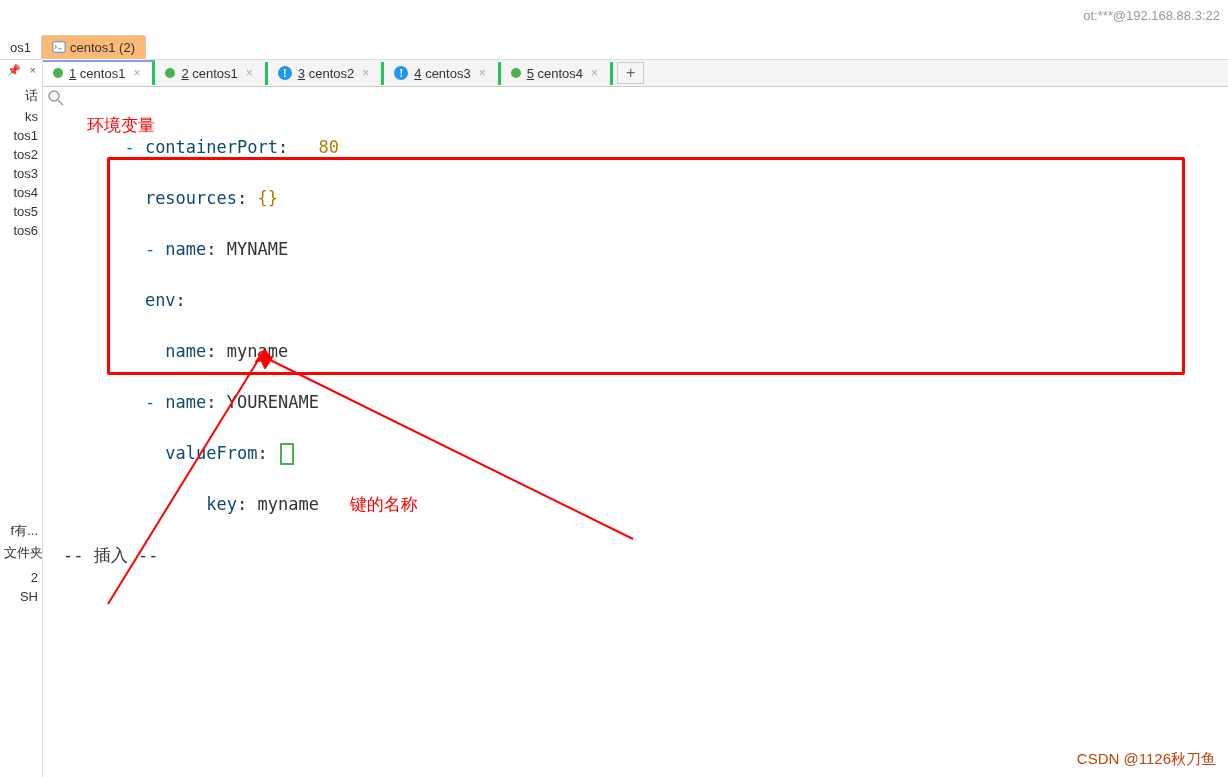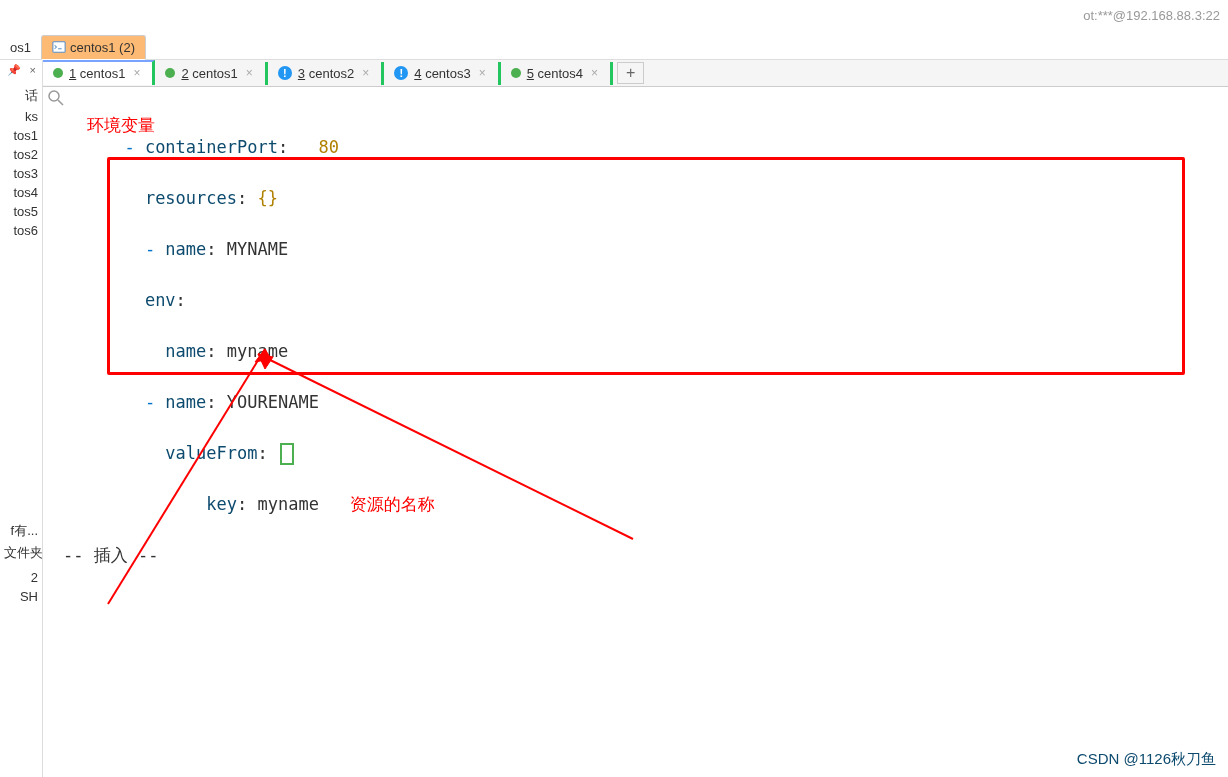--- a/index.html
+++ b/index.html
@@ -148,21 +148,21 @@
     white-space: nowrap;
   }
   .k-blue { color: #0c4a6e; }
   .k-num { color: #b08000; margin-left: 20px; }
   .k-br { color: #b08000; }
   .k-dash { color: #0073cc; }
   .watermark {
     position:absolute;
     right:12px;
     bottom:8px;
-    color:#0c4a6e;
+    color:#c2410c;
     font-size:15px;
   }
   .red-arrow {
     position:absolute;
     pointer-events:none;
     stroke:#ff0000;
     fill:#ff0000;
   }
   .cursor-block{
     display:inline-block;
@@ -256,21 +256,21 @@
     </div>
 
     <div class="editor-pane">
 <div><span class="k-dash">      - </span><span class="k-blue">containerPort</span><span>: </span><span class="k-num">80</span></div>
 <div><span>        </span><span class="k-blue">resources</span><span>: </span><span class="k-br">{}</span></div>
 <div><span class="k-dash">        - </span><span class="k-blue">name</span><span>: MYNAME</span></div>
 <div><span>        </span><span class="k-blue">env</span><span>:</span></div>
 <div><span>          </span><span class="k-blue">name</span><span>: myname</span></div>
 <div><span class="k-dash">        - </span><span class="k-blue">name</span><span>: YOURENAME</span></div>
 <div><span>          </span><span class="k-blue">valueFrom</span><span>: </span><span class="cursor-block"></span></div>
-<div><span>              </span><span class="k-blue">key</span><span>: myname</span>   <span class="red-text">资源的名称</span></div>
+<div><span>              </span><span class="k-blue">key</span><span>: myname</span>   <span class="red-text">键的名称</span></div>
 <div>-- 插入 --</div>
 
       
       <div class="red-box" style="left:64px; top:48px; width:1072px; height:212px;"></div>
       
       <div class="red-text" style="position:absolute; left:44px; top:4px;">环境变量</div>
 
       
       <svg class="red-arrow" style="left:60px; top:235px; width:600px; height:270px;">
         <line x1="5" y1="260" x2="162" y2="5" stroke="#ff0000" stroke-width="2"></line>

